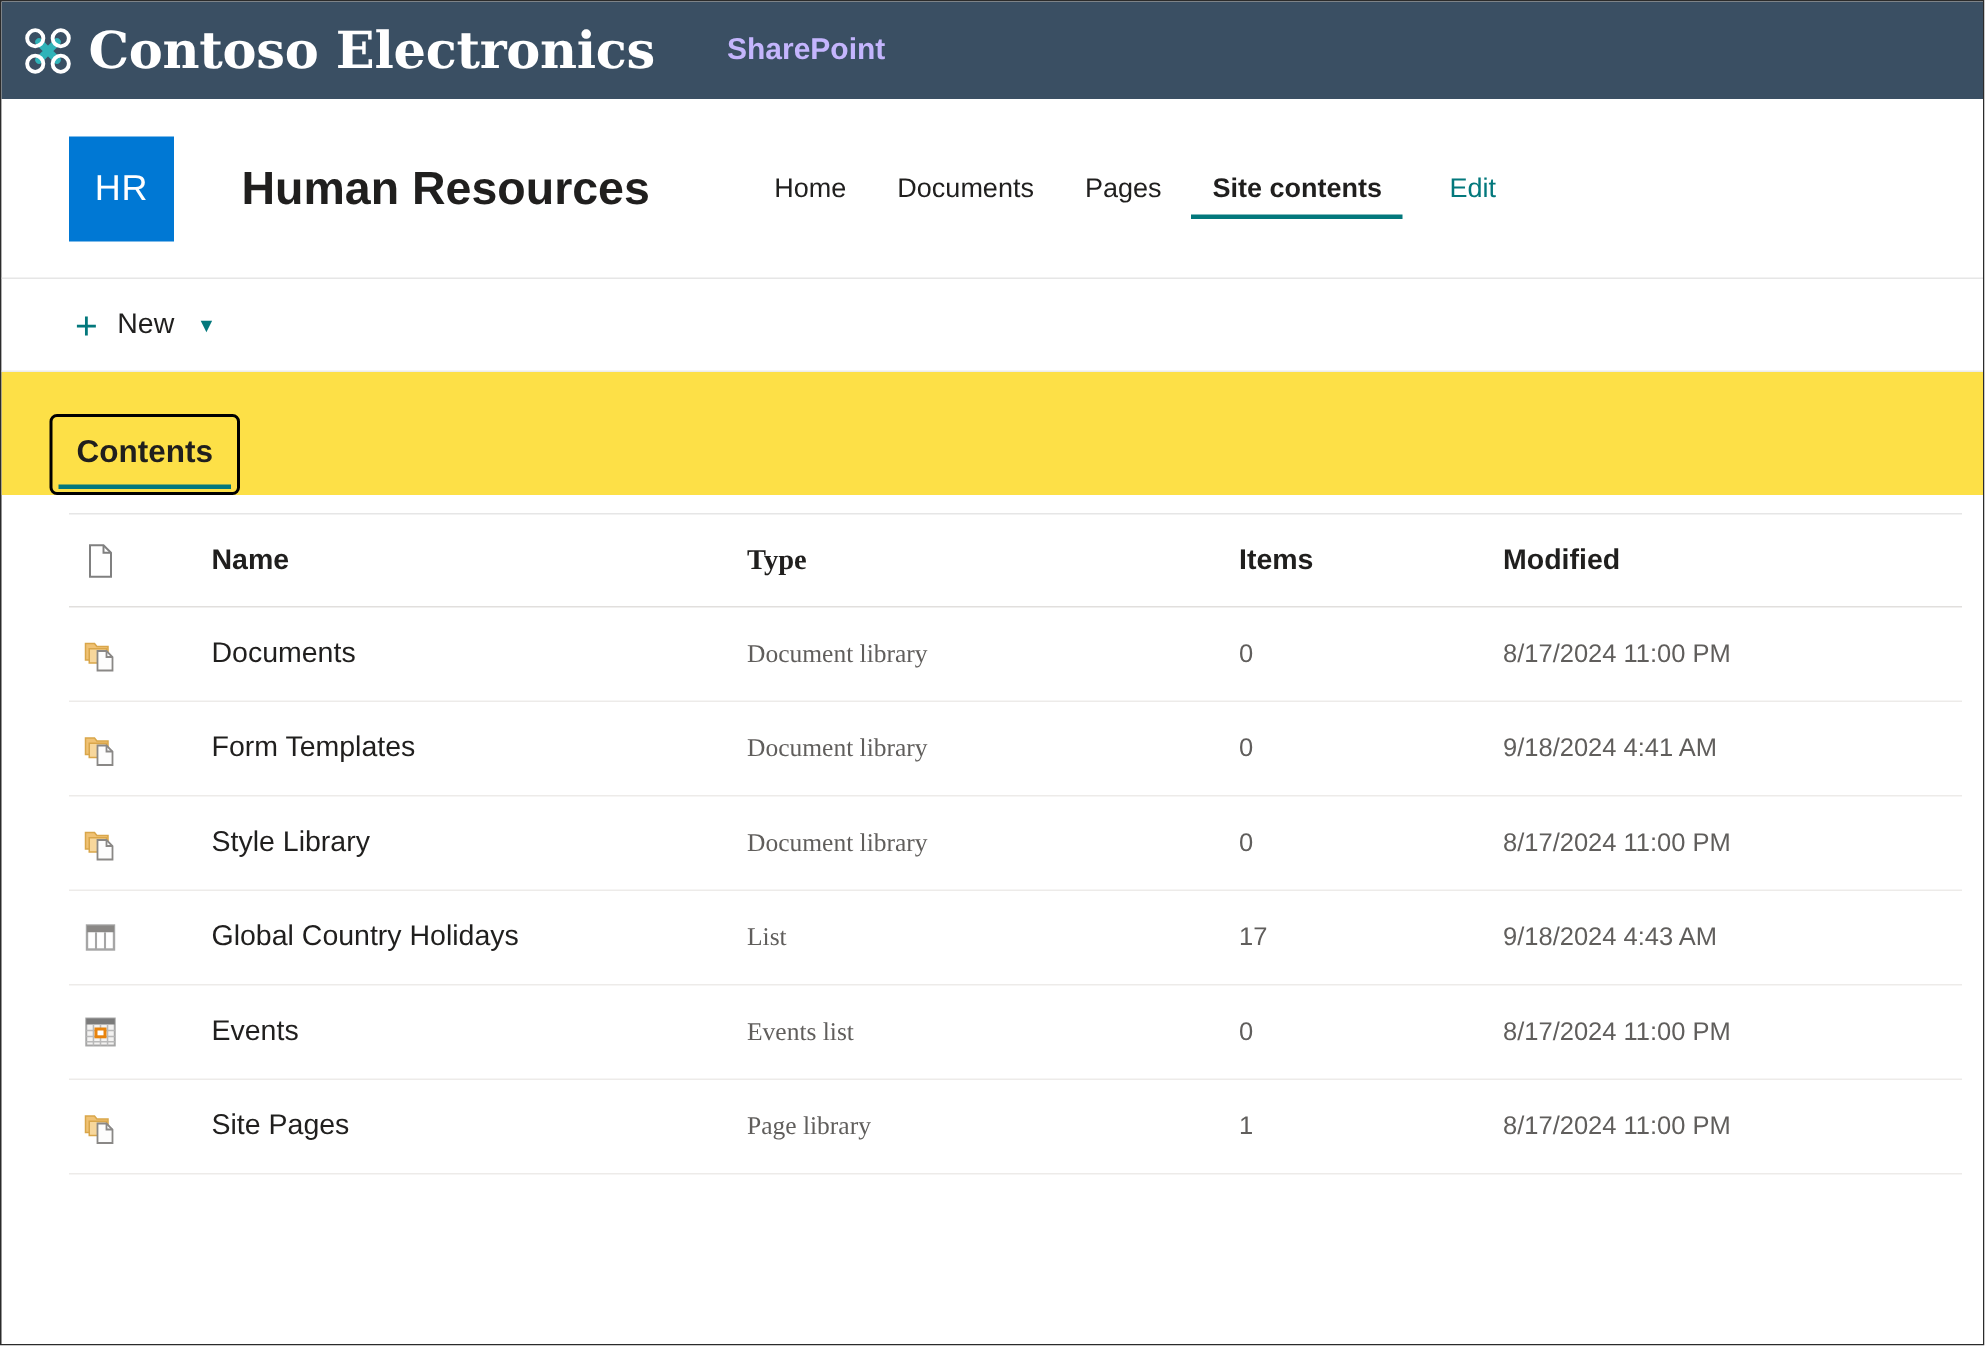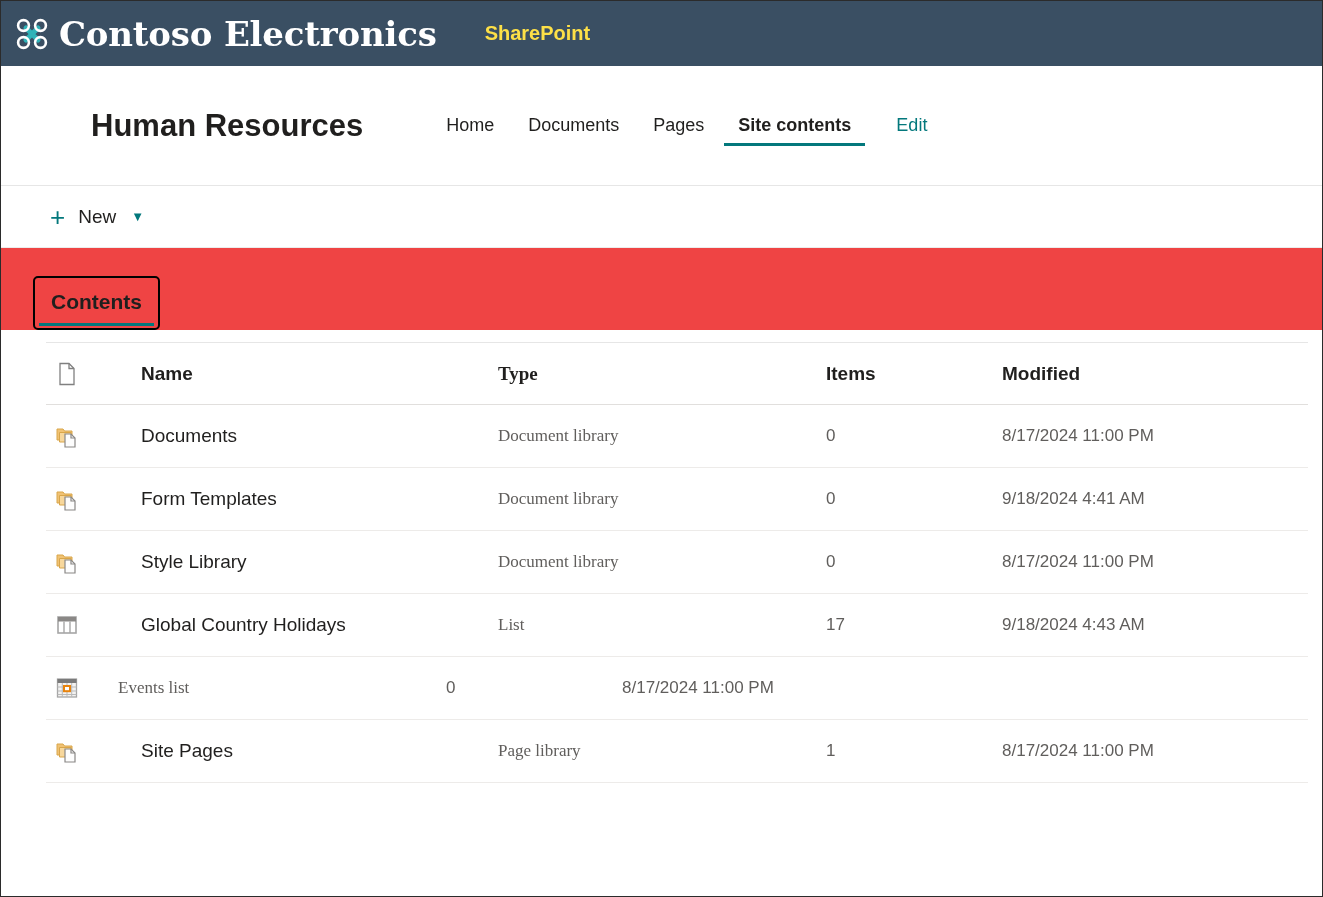--- a/index.html
+++ b/index.html
@@ -36,21 +36,21 @@
   .brand-logo { width: 34px; height: 34px; display: block; flex: 0 0 auto; }
   .brand-name {
     color: #ffffff;
     font-family: "DejaVu Serif", "Liberation Serif", serif;
     font-size: 34px;
     font-weight: 700;
     letter-spacing: -0.2px;
     white-space: nowrap;
   }
   .suite-app {
-    color: #fde047;
+    color: #c4b5fd;
     font-size: 20px;
     font-weight: 700;
     margin-left: 48px;
     white-space: nowrap;
   }
 
   
   .site-header {
     height: 120px;
     display: flex;
@@ -140,21 +140,21 @@
   .new-label { font-size: 19px; color: #201f1e; }
   .chev-icon { color: #03787c; font-size: 13px; line-height: 1; margin-left: 2px; }
 
   
   .pivot-row {
     display: flex;
     align-items: flex-start;
     padding-left: 32px;
     padding-top: 28px;
     padding-bottom: 0px;
-    background: #ef4444;
+    background: #fde047;
   }
   .pivot {
     position: relative;
     font-size: 21px;
     color: #201f1e;
     padding: 12px 16px 14px 16px;
     cursor: pointer;
     white-space: nowrap;
   }
   .pivot.selected { font-weight: 700; }
@@ -251,20 +251,21 @@
           <circle cx="8.5" cy="25.5" r="5.4" fill="none" stroke="#ffffff" stroke-width="2.6"></circle>
           <circle cx="25.5" cy="25.5" r="5.4" fill="none" stroke="#ffffff" stroke-width="2.6"></circle>
         </svg>
       </span>
       <span class="brand-name">Contoso Electronics</span>
     </div>
     <span class="suite-app">SharePoint</span>
   </div>
 
   <div class="site-header">
+    <div class="site-logo">HR</div>
     <div class="site-title">Human Resources</div>
     <div class="site-nav">
       <div class="nav-item">Home</div>
       <div class="nav-item">Documents</div>
       <div class="nav-item">Pages</div>
       <div class="nav-item selected">Site contents</div>
       <div class="nav-edit">Edit</div>
     </div>
   </div>
 
@@ -378,20 +379,21 @@
                 <line x1="13" y1="8" x2="13" y2="22"></line>
                 <line x1="17.7" y1="8" x2="17.7" y2="22"></line>
                 <line x1="3.5" y1="12" x2="22.5" y2="12"></line>
                 <line x1="3.5" y1="16" x2="22.5" y2="16"></line>
                 <line x1="3.5" y1="19.5" x2="22.5" y2="19.5"></line>
               </g>
               <rect x="10" y="11" width="6" height="5.2" fill="#ffffff" stroke="#e8830c" stroke-width="2"></rect>
             </svg>
           </span>
         </div>
+        <div class="cell-name">Events</div>
         <div class="cell-type">Events list</div>
         <div class="cell-items">0</div>
         <div class="cell-mod">8/17/2024 11:00 PM</div>
       </div>
 
       <div class="row data-row">
         <div class="cell-icon">
           <span>
             <svg class="ico" viewBox="0 0 26 26" aria-hidden="true">
               <path d="M3 6 h6 l1.6 2 h7.4 v9 h-15 z" fill="#f0c274" stroke="#d9a64a" stroke-width="1"></path>

